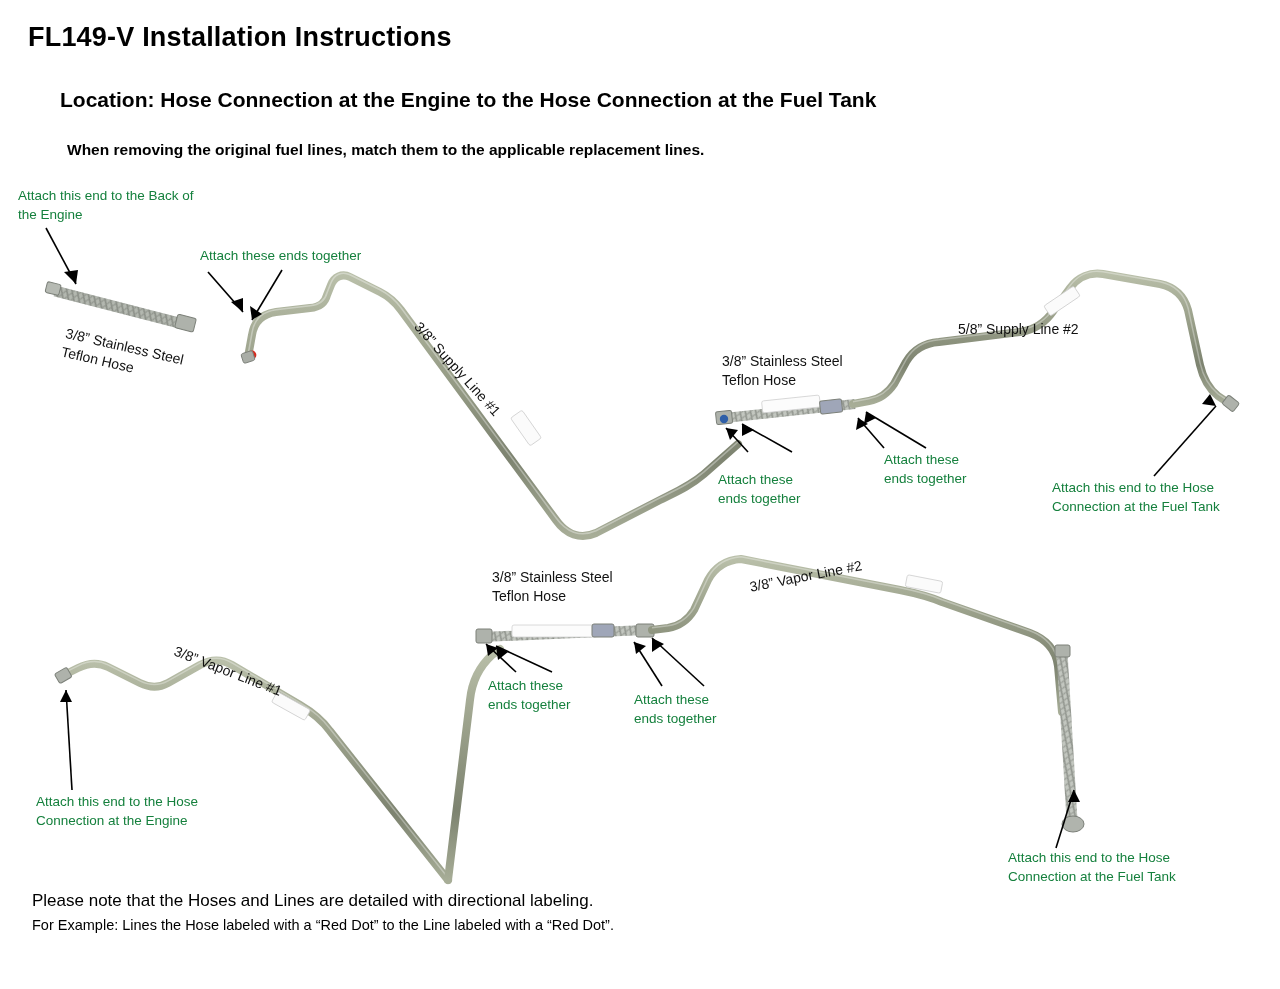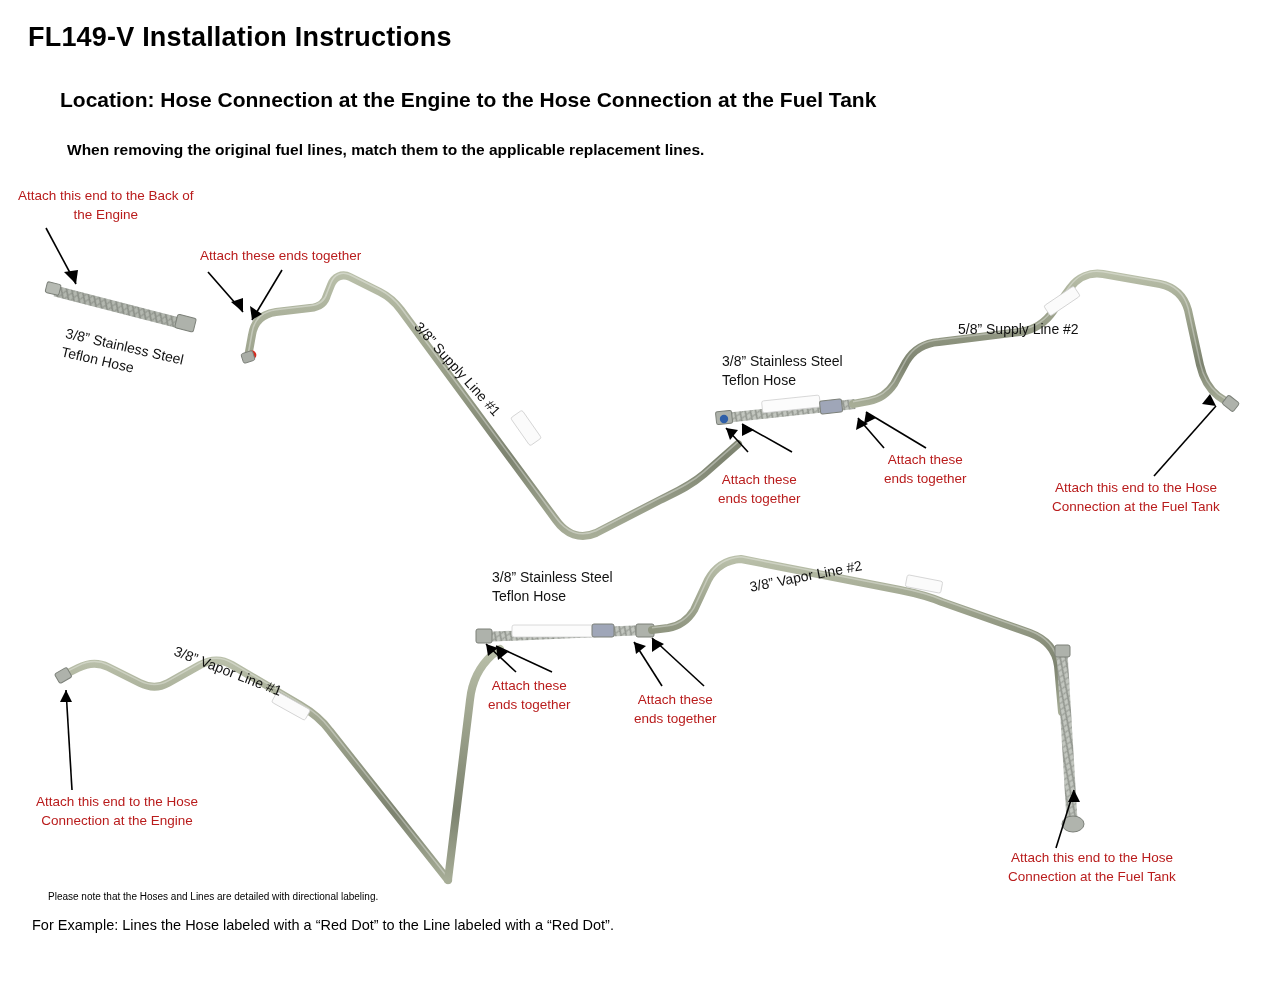--- a/index.html
+++ b/index.html
@@ -35,34 +35,33 @@
     font-weight: bold;
     margin-left: 32px;
   }
   .instruction {
     left: 28px; top: 141px;
     font-size: 15.5px;
     font-weight: bold;
     margin-left: 39px;
   }
   .note-line-1 {
-    left: 48px; top: 891px;
-    font-size: 10px;
+    left: 32px; top: 891px;
+    font-size: 17px;
   }
   .note-line-2 {
     left: 32px; top: 917px;
     font-size: 14.5px;
   }
 
   .callout {
     font-size: 13.5px;
     line-height: 19px;
-    color: #b91c1c;
+    color: #15803d;
     white-space: pre-line;
-    text-align: center;
   }
   .partlabel {
     font-size: 14px;
     line-height: 19px;
     color: #111;
     white-space: pre-line;
   }
   .rot-supply1 {
     transform: rotate(48deg);
     transform-origin: left top;

